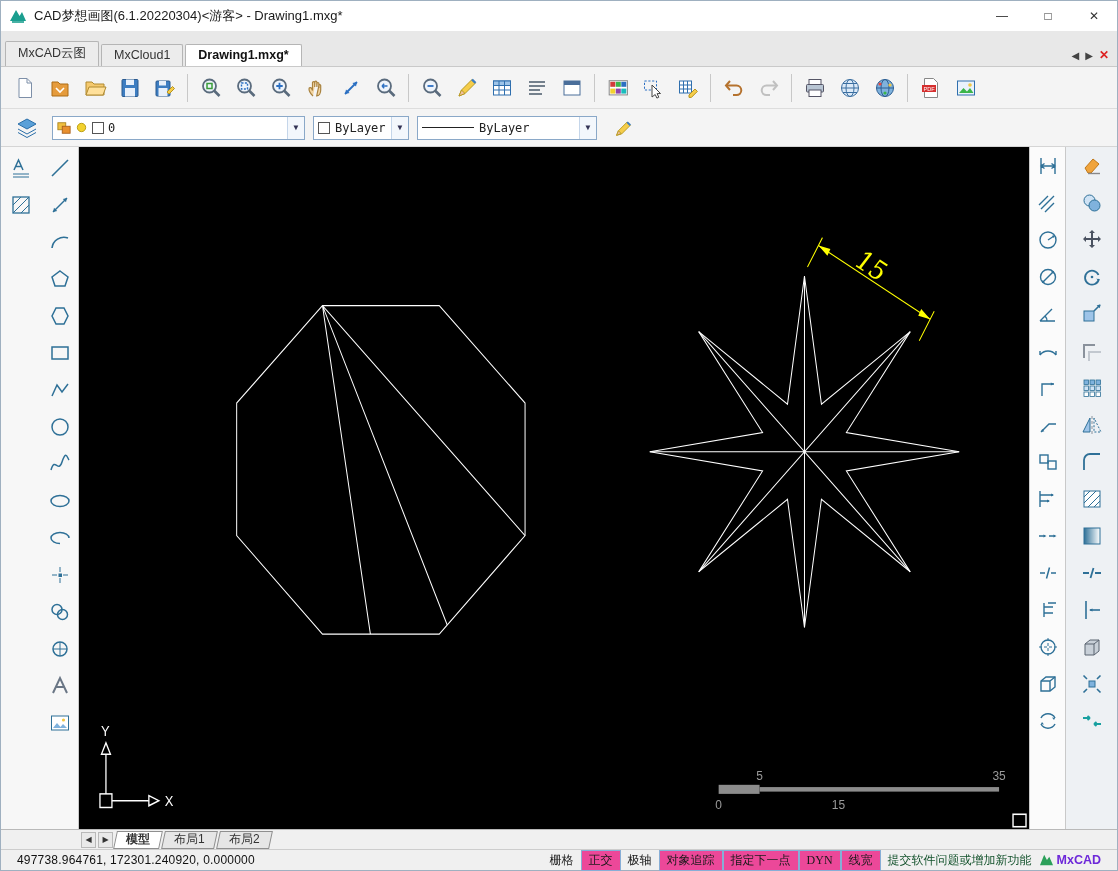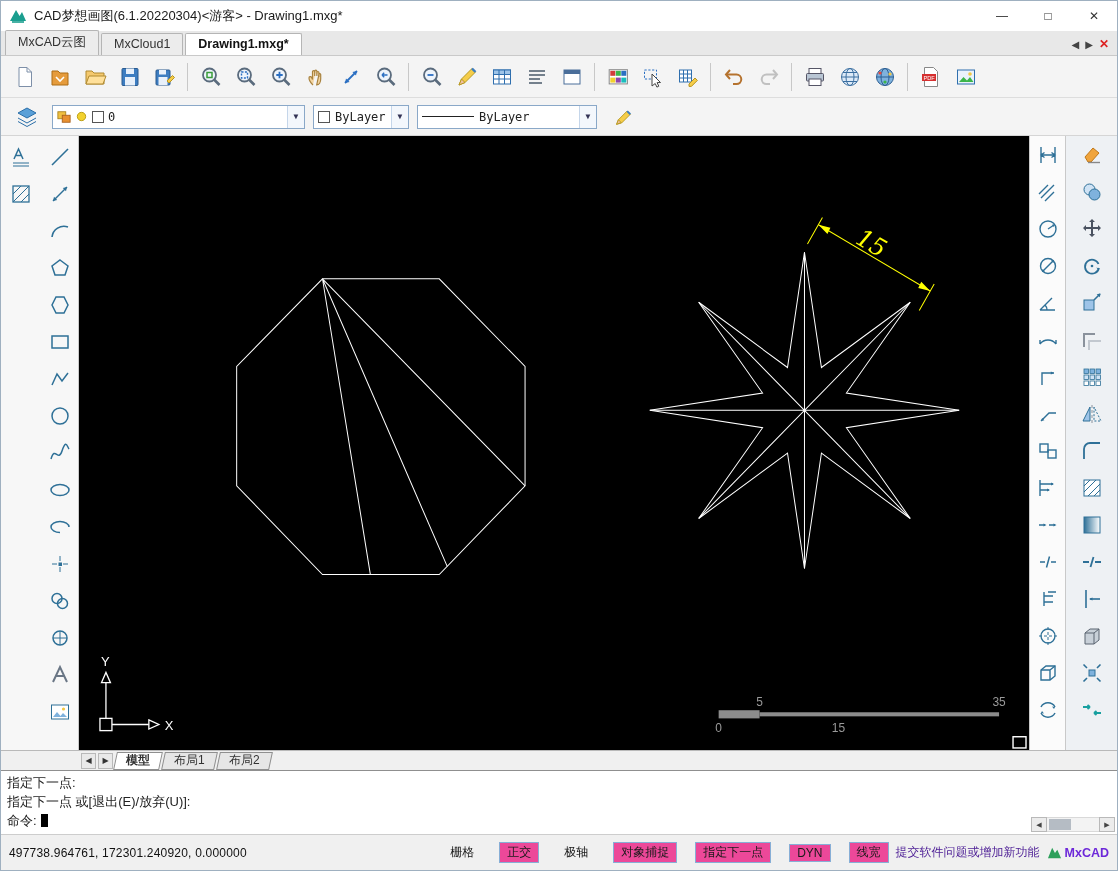--- a/index.html
+++ b/index.html
@@ -17,21 +17,21 @@
   .titlebar .app-logo { width:18px; height:18px; margin-right:7px; }
   .title-text { font-size:13px; color:#1a1a1a; }
   .win-ctrls { margin-left:auto; display:flex; height:30px; }
   .win-btn { width:46px; height:30px; display:flex; align-items:center; justify-content:center; font-size:12px; color:#333; }
 
   
   .menubar { height:27px; background:#fff; border-bottom:1px solid #e3e3e3; display:flex; align-items:center; padding-left:8px; flex:0 0 auto; }
   .menu-item { padding:4px 10px; font-size:13px; }
 
   
-  .doctabs { height:25px; background:#e8e8e8; display:flex; align-items:flex-end; padding-left:4px; border-bottom:1px solid #c9c9c9; flex:0 0 auto; }
+  .doctabs { height:36px; background:#e8e8e8; display:flex; align-items:flex-end; padding-left:4px; border-bottom:1px solid #c9c9c9; flex:0 0 auto; }
   .dtab { padding:3px 12px 4px; border:1px solid #b5b5b5; border-bottom:none; background:#ececec; margin-right:2px; font-size:12.5px; color:#333; border-radius:2px 2px 0 0; }
   .dtab.active { background:#fff; font-weight:bold; color:#111; }
   .dtab-ctrls { margin-left:auto; display:flex; align-items:center; gap:6px; padding:0 8px 4px 0; }
   .dtab-nav { font-size:10px; color:#444; }
   .dtab-close { color:#d22; font-size:12px; font-weight:bold; }
 
   
   .toolbar { height:42px; background:#f4f4f4; display:flex; align-items:center; padding:0 6px; border-bottom:1px solid #ddd; flex:0 0 auto; }
   .tb { width:35px; height:35px; display:flex; align-items:center; justify-content:center; border:1px solid transparent; border-radius:2px; }
   .sep { width:1px; height:28px; background:#c8c8c8; margin:0 5px; flex:0 0 auto; }
@@ -66,26 +66,26 @@
   .cmd { height:64px; background:#fff; border-top:1px solid #8f8f8f; position:relative; font-size:13px; padding:2px 6px; line-height:19px; flex:0 0 auto; }
   .cmd-line { white-space:pre; }
   .caret { display:inline-block; width:7px; height:13px; background:#000; vertical-align:-2px; margin-left:4px; animation:blink 1s steps(1) infinite; }
   @keyframes blink { 50% { opacity:0; } }
   .cmd-scroll { position:absolute; right:2px; bottom:2px; display:flex; align-items:center; }
   .cs-btn { width:16px; height:15px; border:1px solid #b9b9b9; background:#ececec; font-size:7px; color:#444; display:flex; align-items:center; justify-content:center; }
   .cs-track { width:52px; height:15px; background:#f3f3f3; border-top:1px solid #d9d9d9; border-bottom:1px solid #d9d9d9; position:relative; }
   .cs-thumb { position:absolute; left:2px; top:1px; width:22px; height:11px; background:#b5bcc4; }
 
   
-  .statusbar { height:36px; background:#f0f0f0; border-top:1px solid #cdcdcd; display:flex; align-items:center; font-size:12px; padding:0 8px; gap:7px; flex:0 0 auto; }
+  .statusbar { height:21px; background:#f0f0f0; border-top:1px solid #cdcdcd; display:flex; align-items:center; font-size:12px; padding:0 16px; gap:7px; flex:0 0 auto; }
   .coords { color:#111; letter-spacing:0.2px; }
-  .toggles { margin-left:auto; display:flex; align-items:center; gap:18px; }
+  .toggles { margin-left:auto; display:flex; gap:0;font-family:Liberation Serif, serif; }
   .toggle { padding:1px 7px; color:#1a1a1a; }
   .toggle.boxed { border:1px solid #87aed6; background:#ec4899; }
-  .fb-link { color:#4c1d95; }
+  .fb-link { color:#14532d; }
   .brand { display:flex; align-items:flex-start; gap:3px; font-weight:bold; color:#6d28d9; font-size:12.5px; }
 </style>
 </head>
 <body>
 
 <svg width="0" height="0" style="position:absolute">
     <defs>
   <linearGradient id="grd" x1="0" y1="0" x2="1" y2="0">
     <stop offset="0" stop-color="#2e7097"></stop>
         <stop offset="1" stop-color="#ffffff"></stop>
@@ -715,40 +715,28 @@
         <span>模型</span>
       </button>
     <button class="ltab">
         <span>布局1</span>
       </button>
     <button class="ltab">
         <span>布局2</span>
       </button>
   </div>
 
-  <div class="cmd">
-    <div class="cmd-line">指定下一点:</div>
-    <div class="cmd-line">指定下一点 或[退出(E)/放弃(U)]:</div>
-    <div class="cmd-line"><span>命令:</span><span class="caret"></span></div>
-    <div class="cmd-scroll">
-      <button class="cs-btn">◀</button>
-      <div class="cs-track">
-          <div class="cs-thumb"></div>
-        </div>
-      <button class="cs-btn">▶</button>
-    </div>
-  </div>
 
   <div class="statusbar">
     <span class="coords">497738.964761, 172301.240920, 0.000000</span>
     <div class="toggles">
       <button class="toggle">栅格</button>
       <button class="toggle boxed">正交</button>
       <button class="toggle">极轴</button>
-      <button class="toggle boxed">对象捕捉</button>
+      <button class="toggle boxed">对象追踪</button>
       <button class="toggle boxed">指定下一点</button>
       <button class="toggle boxed">DYN</button>
       <button class="toggle boxed">线宽</button>
     </div>
     <a class="fb-link">提交软件问题或增加新功能</a>
     <div class="brand">
       <svg width="15" height="14" viewBox="0 0 16 15">
           <path d="M1 13L5.5 2l3 5.5L11 4l4 9z" fill="#2ca05a"></path>
         </svg>
       <span>MxCAD</span>

